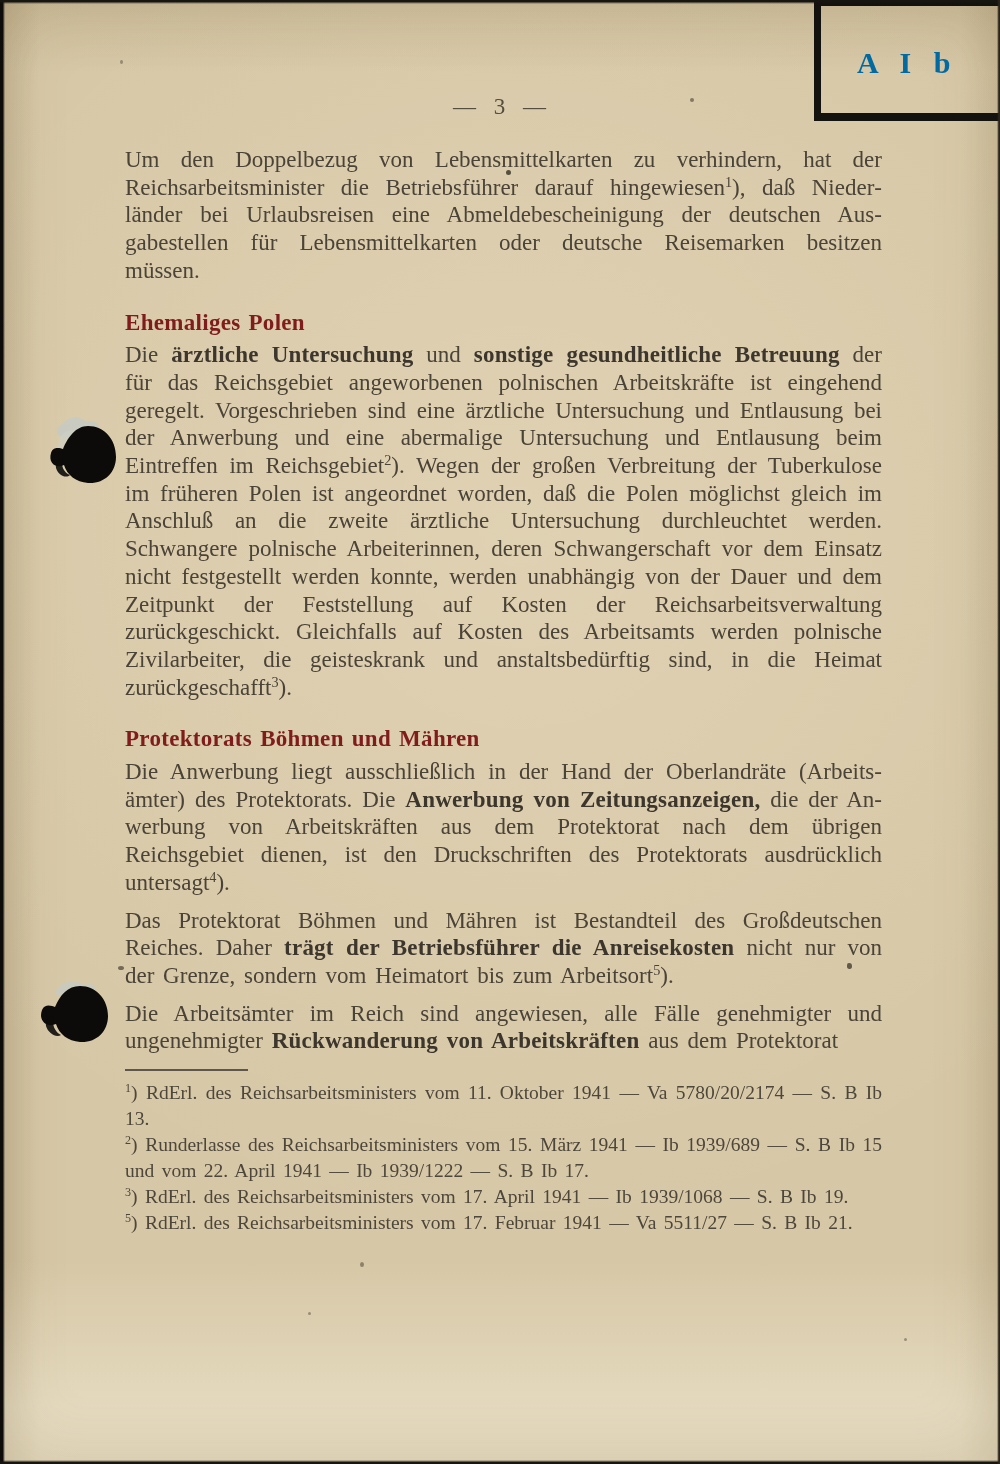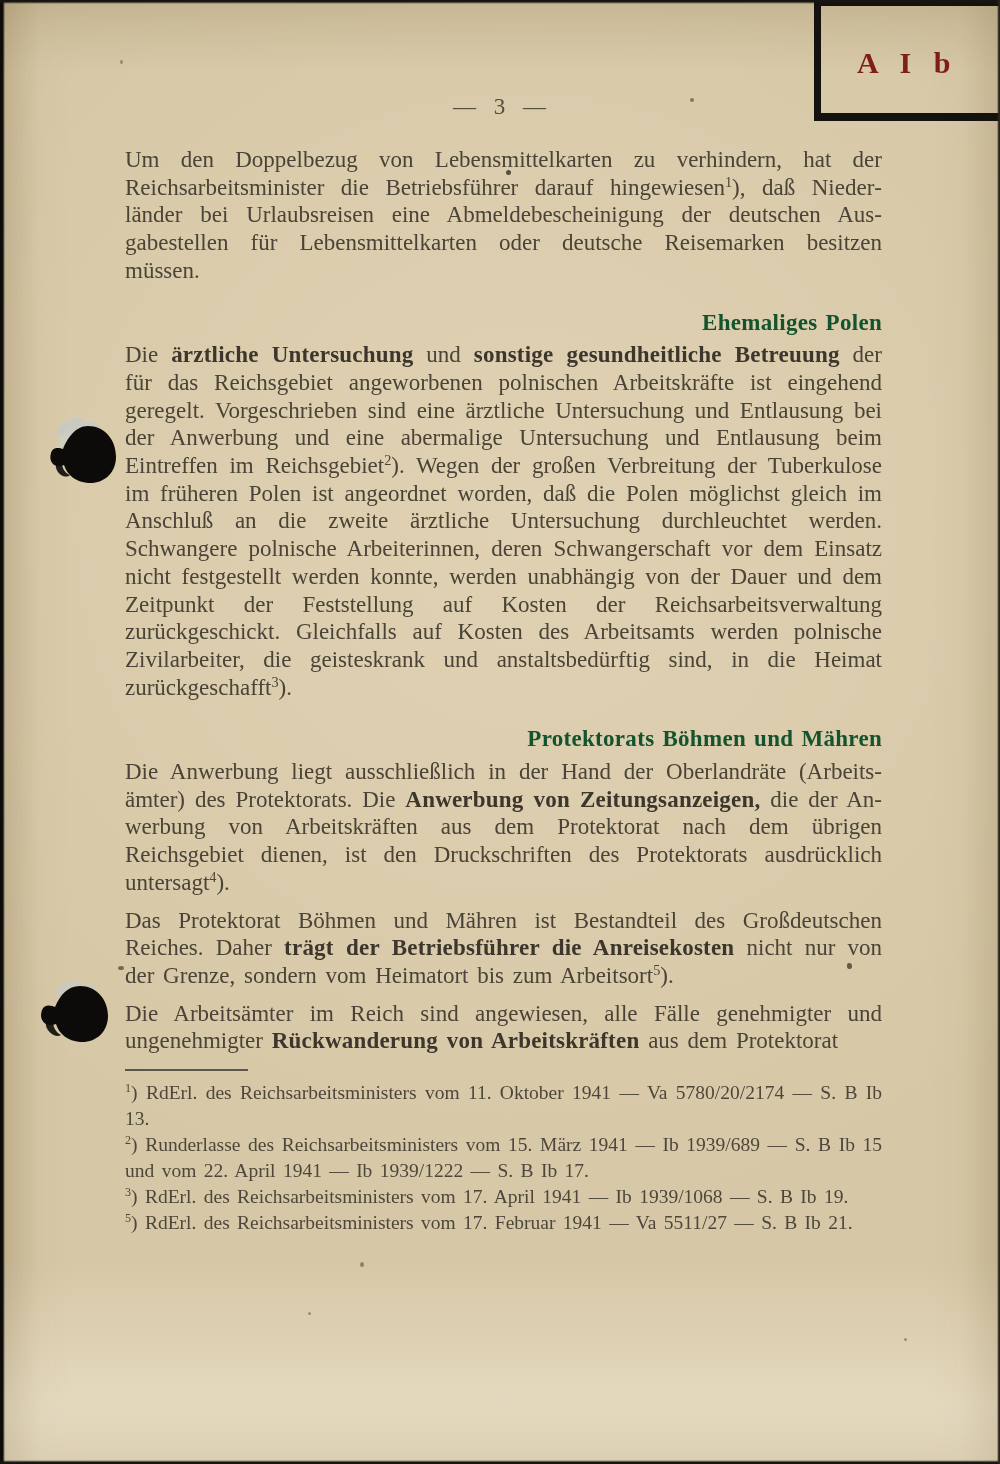--- a/index.html
+++ b/index.html
@@ -22,39 +22,39 @@
   .edge-top{left:0;top:0;width:100%;height:4px;background:linear-gradient(180deg,#171510 40%,rgba(23,21,16,0));}
   .edge-bottom{left:0;bottom:0;width:100%;height:4px;background:linear-gradient(0deg,#171510 40%,rgba(23,21,16,0));}
   .edge-right{right:0;top:0;width:3px;height:100%;background:linear-gradient(270deg,#29231a 40%,rgba(41,35,26,0));}
 
   .stamp-box{
     position:absolute;left:814px;top:0;width:186px;height:121px;box-sizing:border-box;
     border-left:7px solid #14120e;border-bottom:8px solid #14120e;border-top:6px solid #14120e;
   }
   .stamp-label{
     position:absolute;left:36px;top:40px;
-    font-size:30px;font-weight:700;color:#7f1d1d;
+    font-size:30px;font-weight:700;color:#0369a1;
     letter-spacing:3px;word-spacing:9px;white-space:pre;
   }
 
   .page-number{
     position:absolute;top:94px;left:0;width:1000px;text-align:center;
     font-size:23px;color:#544e3f;word-spacing:10px;letter-spacing:1px;
   }
 
   .text-column{
     position:absolute;left:125px;top:146px;width:757px;
     font-size:23px;line-height:27.7px;color:#4a4337;
     text-align:justify;
   }
   .body-para{margin:0 0 10px 0;word-spacing:3px;hyphens:manual;}
   .body-para b{font-weight:700;color:#3c362d;letter-spacing:0.2px;}
   .section-heading{
     margin:24px 0 5px 0;font-size:23px;line-height:27.7px;font-weight:700;
-    text-align:right;color:#14532d;word-spacing:2px;letter-spacing:0.3px;
+    text-align:left;color:#7f1d1d;word-spacing:2px;letter-spacing:0.3px;
   }
   sup{font-size:62%;line-height:0;vertical-align:baseline;position:relative;top:-0.55em;}
 
   .footnote-rule{
     width:123px;height:0;margin:14px 0 9px 0;
     border:0;border-top:2px solid #5d564a;
   }
   .footnotes{font-size:19.5px;line-height:26px;color:#4d473b;}
   .footnote{margin:0;text-align:justify;word-spacing:2.5px;hyphens:manual;}
 

